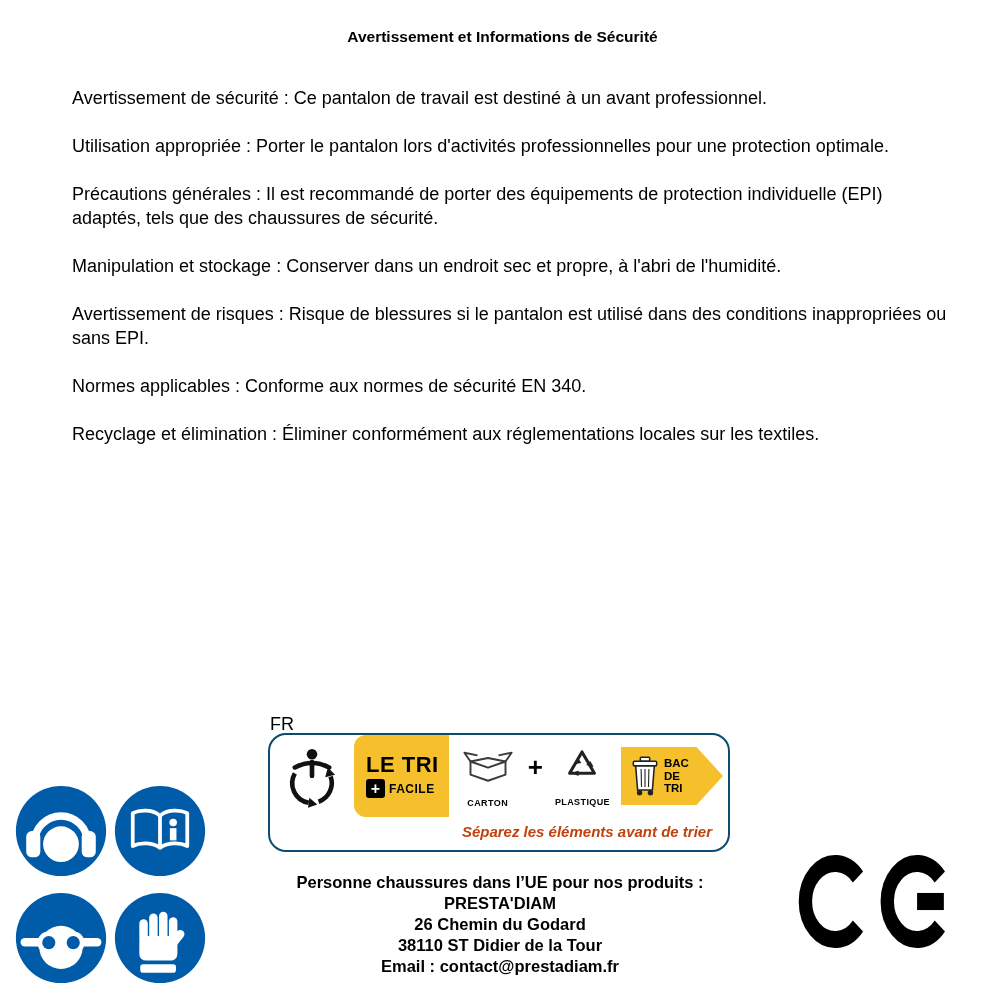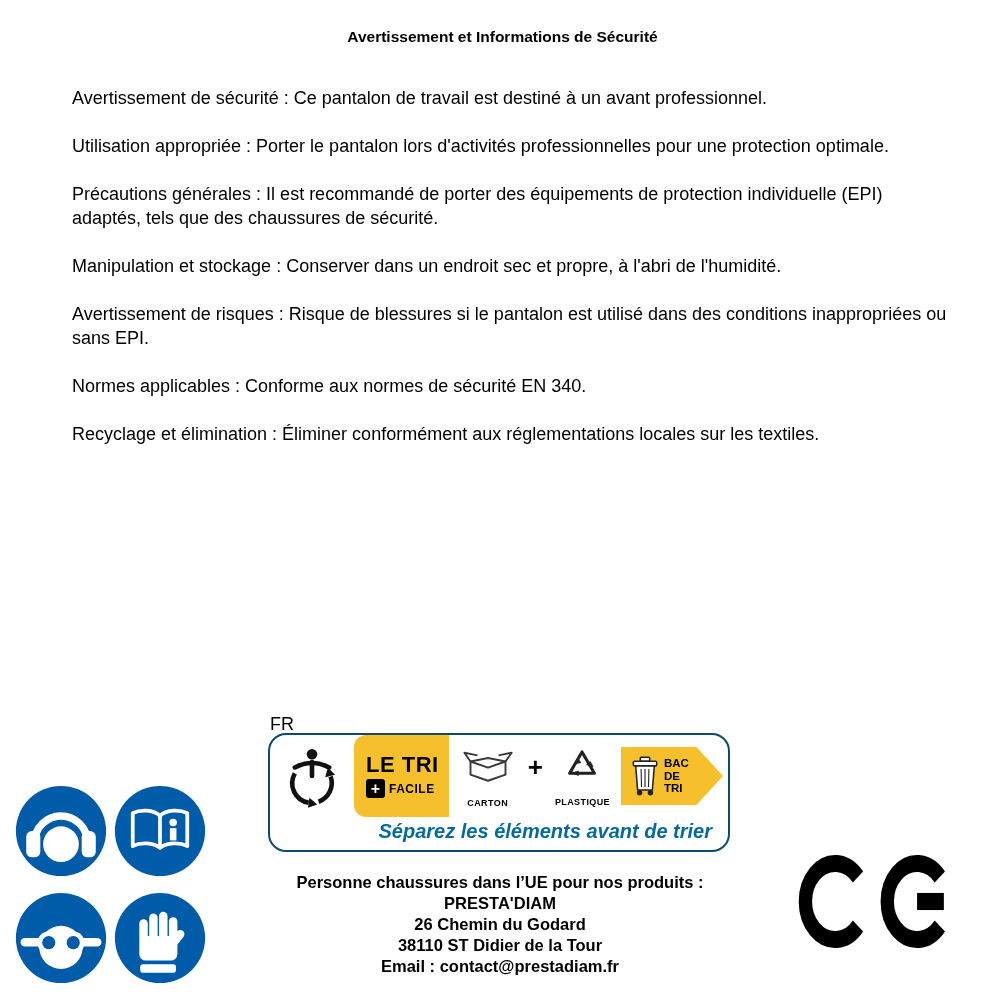--- a/index.html
+++ b/index.html
@@ -37,21 +37,21 @@
   .icon-col{display:flex;flex-direction:column;align-items:center;gap:12px;}
   .icon-label{font-size:9px;font-weight:bold;letter-spacing:.4px;}
   .plus-sign{font-size:26px;font-weight:bold;margin:0 2px 18px 2px;line-height:1;}
   .chevron{width:102px;height:58px;align-self:center;flex-shrink:0;margin-right:5px;
            background:#F5C02B;
            clip-path:polygon(0 0,74% 0,100% 50%,74% 100%,0 100%);
            display:flex;align-items:center;padding-left:10px;gap:5px;box-sizing:border-box;}
   .bac-text{font-size:11.5px;font-weight:bold;line-height:1.1;}
   .tagline-row{flex:1;display:flex;align-items:center;justify-content:flex-end;
                padding-right:16px;padding-bottom:5px;}
-  .tagline{font-size:20px;font-weight:bold;font-style:italic;color:#0369a1;}
+  .tagline{font-size:15px;font-weight:bold;font-style:italic;color:#c2410c;}
 
   
   .responsible{position:absolute;left:230px;top:872px;width:540px;text-align:center;
                font-size:16.5px;font-weight:bold;line-height:21px;}
 
   
   .ce{position:absolute;left:798px;top:854px;width:160px;height:95px;}
 </style>
 </head>
 <body>

